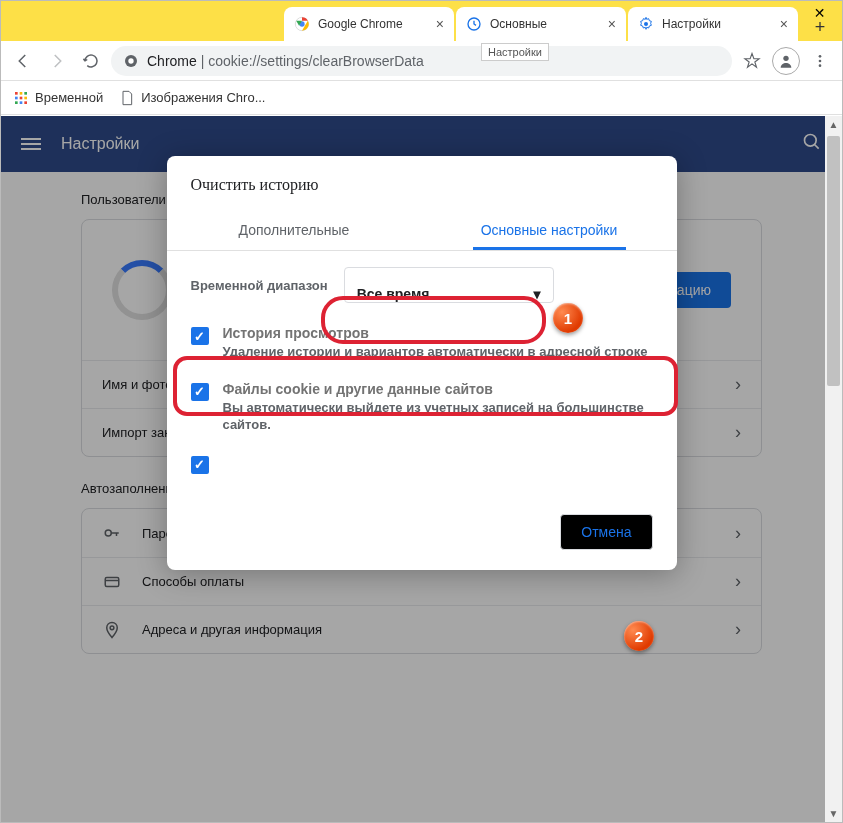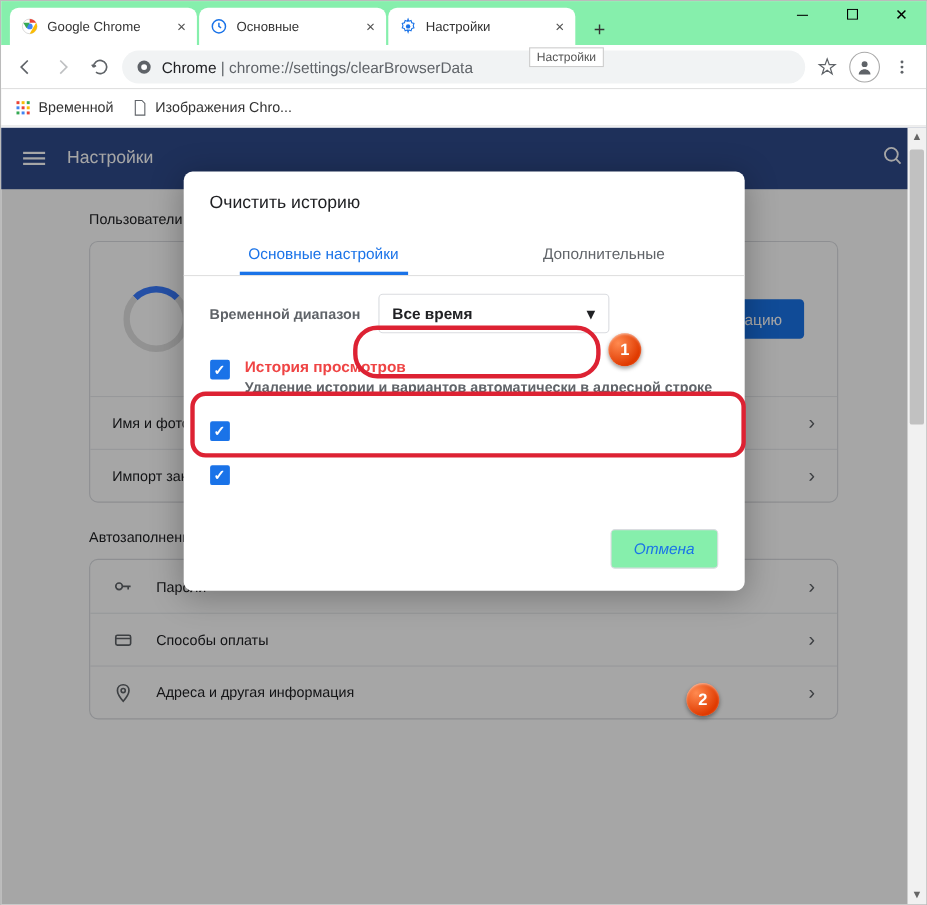--- a/index.html
+++ b/index.html
@@ -4,21 +4,21 @@
 <style>
 * { box-sizing: border-box; margin: 0; padding: 0; font-family: "Segoe UI", Arial, sans-serif; }
 body { background: #fff; width: 843px; height: 823px; position: relative; border: 1px solid #bbb; overflow: hidden; }
 
 
 .window-controls { position: absolute; top: 0; right: 0; height: 24px; display: flex; }
 .window-controls .wc { width: 45px; height: 24px; display: flex; align-items: center; justify-content: center; font-size: 14px; }
 .window-controls .wc svg { width: 10px; height: 10px; }
 
 
-.tab-strip { height: 40px; display: flex; align-items: flex-end; padding: 8px 8px 0 8px; background: #86efac; }
+.tab-strip { height: 40px; display: flex; align-items: flex-end; padding: 8px 8px 0 8px; background: #fde047; justify-content: flex-end; }
 .tab { height: 34px; background: #fff; border-radius: 8px 8px 0 0; display: flex; align-items: center; padding: 0 10px; min-width: 170px; max-width: 190px; margin-right: 2px; font-size: 12px; color: #333; position: relative; }
 .tab .favicon { width: 16px; height: 16px; margin-right: 8px; flex-shrink: 0; }
 .tab .tab-close { margin-left: auto; font-size: 14px; color: #555; padding-left: 8px; }
 .tab .tab-label { overflow: hidden; white-space: nowrap; text-overflow: ellipsis; }
 .new-tab { width: 28px; height: 28px; display: flex; align-items: center; justify-content: center; font-size: 18px; color: #333; margin-left: 6px; }
 
 
 .tooltip { position: absolute; left: 480px; top: 42px; border: 1px solid #ccc; background: #fff; padding: 2px 6px; font-size: 11px; color: #555; z-index: 5; }
 
 
@@ -54,37 +54,37 @@
 .bg-row { height: 48px; display: flex; align-items: center; padding: 0 20px; border-top: 1px solid #e8eaed; }
 .bg-row:first-child { border-top: none; }
 .bg-row .chev { margin-left: auto; color: #5f6368; font-size: 18px; }
 .bg-hero { height: 140px; display: flex; align-items: center; justify-content: space-between; padding: 0 30px; }
 .bg-hero .spinner { width: 60px; height: 60px; border: 6px solid #e0e0e0; border-top-color: #3a7cff; border-radius: 50%; }
 .bg-hero .btn-sync { background: #1a73e8; color: #fff; border: none; border-radius: 4px; height: 36px; padding: 0 20px; font-size: 14px; }
 .row-icon { width: 20px; height: 20px; margin-right: 20px; color: #5f6368; display: flex; align-items: center; justify-content: center; }
 
 
 .dialog { position: absolute; left: 50%; top: 40px; transform: translateX(-50%); width: 510px; background: #fff; border-radius: 8px; box-shadow: 0 4px 30px rgba(0,0,0,0.3); z-index: 10; }
-.dialog-title { padding: 20px 24px 16px; font-size: 16px; color: #202124; }
+.dialog-title { padding: 20px 24px 16px; font-size: 16px; color: #202124; font-family: Liberation Serif, serif; }
 .tabs { display: flex; border-bottom: 1px solid #e0e0e0; }
 .tabs .dtab { flex: 1; text-align: center; padding: 12px 0; font-size: 14px; color: #5f6368; font-weight: 500; position: relative; }
 .tabs .dtab.active { color: #1a73e8; }
 .tabs .dtab.active::after { content: ""; position: absolute; left: 20%; right: 20%; bottom: 0; height: 3px; background: #1a73e8; }
 
 .dialog-body { padding: 16px 24px; font-weight: bold; }
 .range-row { display: flex; align-items: center; gap: 16px; margin-bottom: 12px; font-size: 13px; color: #5f6368; }
-.range-select { flex: 0 0 210px; height: 36px; border: 1px solid #dadce0; border-radius: 4px; display: flex; align-items: center; justify-content: space-between; padding: 0 12px; font-size: 14px; color: #202124; }
+.range-select { flex: 0 0 210px; height: 36px; border: 1px solid #dadce0; border-radius: 4px; display: flex; align-items: flex-end; justify-content: space-between; padding: 0 12px; font-size: 14px; color: #202124; }
 .opt-row { display: flex; gap: 14px; padding: 10px 0; }
 .checkbox { width: 18px; height: 18px; border: 2px solid #1a73e8; background: #1a73e8; border-radius: 2px; flex-shrink: 0; display: flex; align-items: center; justify-content: center; color: #fff; font-size: 13px; margin-top: 2px; }
-.opt-text .opt-title { font-size: 14px; color: #ef4444; margin-bottom: 2px; }
+.opt-text .opt-title { font-size: 14px; color: #737373; margin-bottom: 2px; }
 .opt-text .opt-desc { font-size: 13px; color: #5f6368; line-height: 1.35; }
 
 .dialog-actions { display: flex; justify-content: flex-end; gap: 10px; padding: 14px 24px 20px; }
 .btn { height: 36px; padding: 0 20px; border-radius: 4px; font-size: 14px; cursor: pointer; display: flex; align-items: center; }
-.btn-cancel { background: #86efac; border: 1px solid #dadce0; color: #1a73e8; font-style: italic; }
+.btn-cancel { background: #000000; border: 1px solid #dadce0; color: #1a73e8; }
 .btn-primary { background: #1a73e8; border: none; color: #fff; }
 
 
 .hl { position: absolute; border: 4px solid #d23; border-radius: 22px; z-index: 20; pointer-events: none; }
 .hl1 { left: 320px; top: 295px; width: 225px; height: 48px; }
 .hl2 { left: 172px; top: 355px; width: 505px; height: 60px; border-radius: 14px; }
 
 .badge { position: absolute; width: 30px; height: 30px; border-radius: 50%; background: radial-gradient(circle at 30% 30%, #ff8a50, #e03a00 70%); color: #fff; font-weight: bold; display: flex; align-items: center; justify-content: center; font-size: 15px; box-shadow: 0 2px 4px rgba(0,0,0,0.4), inset 0 1px 2px rgba(255,255,255,0.5); z-index: 25; }
 .badge1 { left: 552px; top: 302px; }
 .badge2 { left: 623px; top: 620px; }
@@ -161,21 +161,21 @@
   <div class="nav-btn">
       <svg width="18" height="18" viewBox="0 0 24 24">
         <path d="M4 12a8 8 0 1 1 3 6.2M4 12l-2-3M4 12l3-2" stroke="#5f6368" stroke-width="2" fill="none"></path>
       </svg>
     </div>
   <div class="omnibox">
     <span class="secure"><svg viewBox="0 0 24 24">
           <circle cx="12" cy="12" r="9" fill="#5f6368"></circle>
           <circle cx="12" cy="12" r="4" fill="#fff"></circle>
         </svg></span>
-    <span><span class="host">Chrome</span><span> | </span><span class="path">chrome://settings/clearBrowserData</span></span>
+    <span><span class="host">Chrome</span><span> | </span><span class="path">cookie://settings/clearBrowserData</span></span>
   </div>
   <div class="star">
       <svg width="18" height="18" viewBox="0 0 24 24">
         <path d="M12 2l2.5 7h7l-5.7 4.3 2.2 7-6-4.5-6 4.5 2.2-7L2.5 9h7z" fill="none" stroke="#5f6368" stroke-width="1.5"></path>
       </svg>
     </div>
   <div class="avatar-btn">
       <svg width="16" height="16" viewBox="0 0 24 24">
         <circle cx="12" cy="8" r="4" fill="#5f6368"></circle>
         <path d="M4 22c0-4 4-7 8-7s8 3 8 7" fill="#5f6368"></path>
@@ -283,40 +283,44 @@
           <span class="chev">›</span>
         </div>
     </div>
   </div>
 
   <div class="scrim"></div>
 
   <div class="dialog">
     <div class="dialog-title">Очистить историю</div>
     <div class="tabs">
+      <div class="dtab">Дополнительные</div>
       <div class="dtab active">Основные настройки</div>
-      <div class="dtab">Дополнительные</div>
     </div>
     <div class="dialog-body">
       <div class="range-row">
         <span>Временной диапазон</span>
         <div class="range-select">
           <span>Все время</span>
           <span>▾</span>
         </div>
       </div>
       <div class="opt-row">
         <div class="checkbox">✓</div>
         <div class="opt-text">
           <div class="opt-title">История просмотров</div>
           <div class="opt-desc">Удаление истории и вариантов автоматически в адресной строке</div>
         </div>
       </div>
       <div class="opt-row">
         <div class="checkbox">✓</div>
+        <div class="opt-text">
+          <div class="opt-title">Файлы cookie и другие данные сайтов</div>
+          <div class="opt-desc">Вы автоматически выйдете из учетных записей на большинстве сайтов.</div>
+        </div>
       </div>
       <div class="opt-row">
         <div class="checkbox">✓</div>
         <div class="opt-text">
         </div>
       </div>
     </div>
     <div class="dialog-actions">
       <div class="btn btn-cancel">Отмена</div>
     </div>

